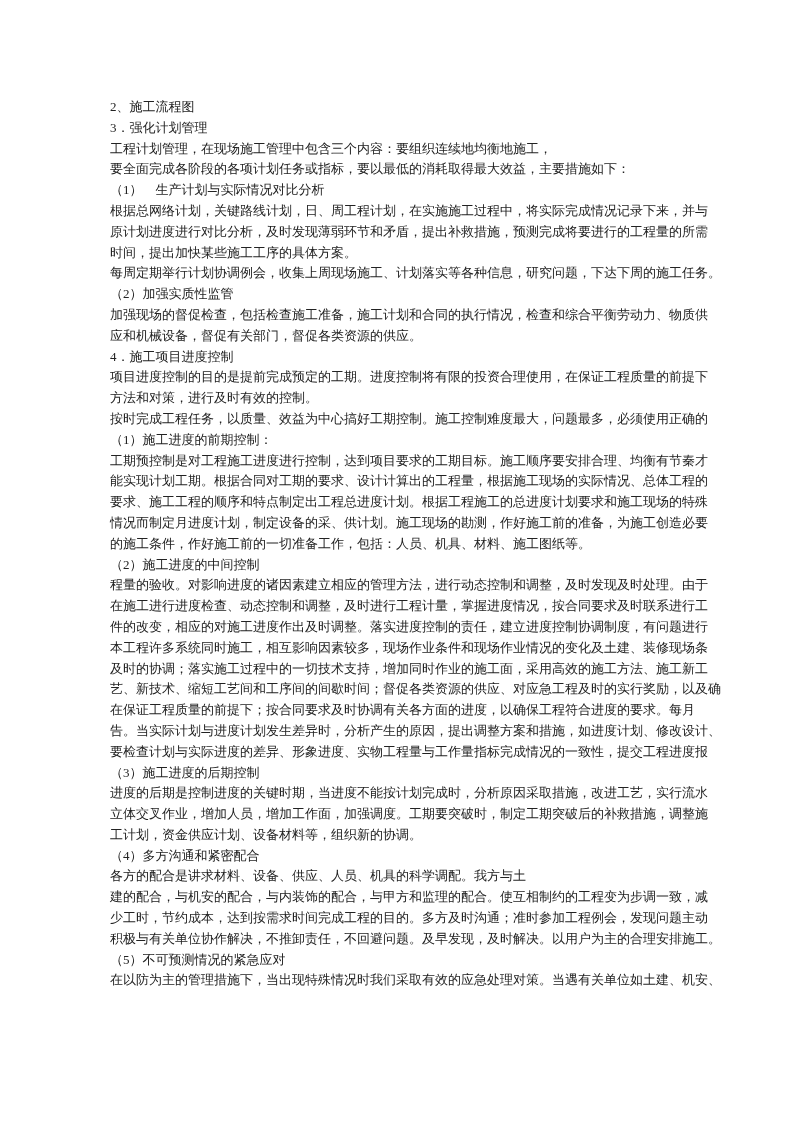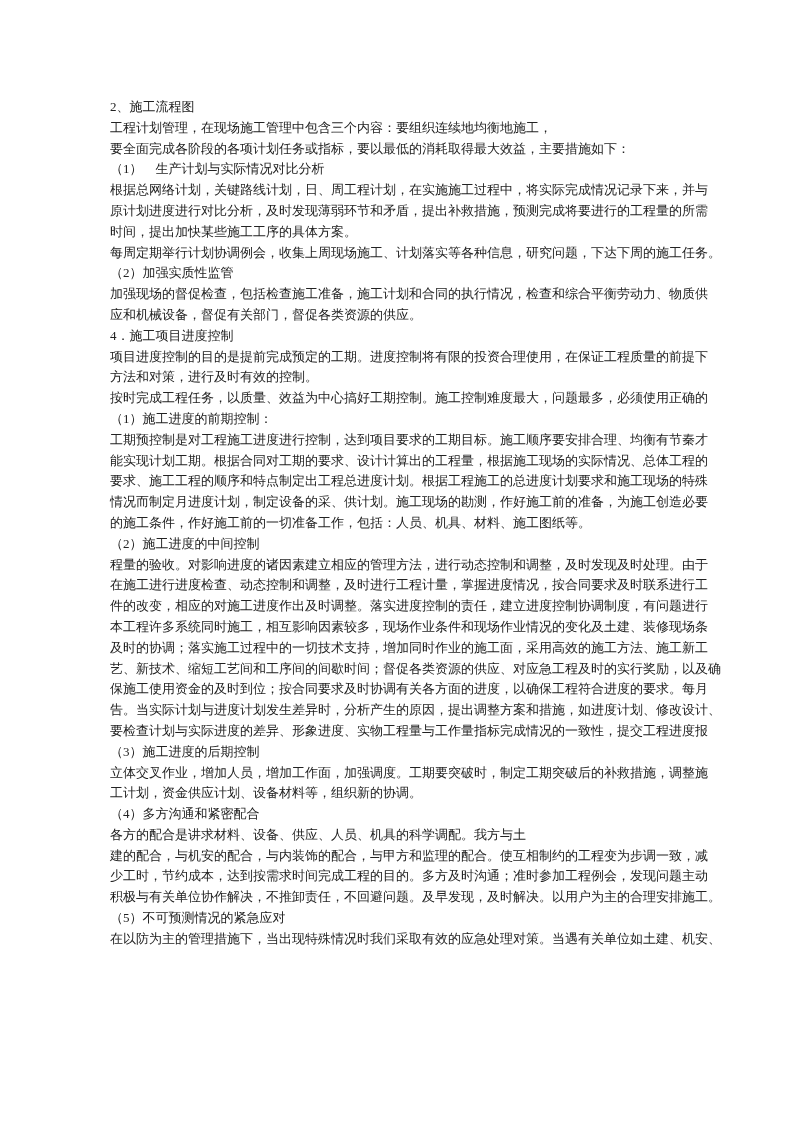--- a/index.html
+++ b/index.html
@@ -30,20 +30,21 @@
     letter-spacing: 0px;
     font-weight: 400;
   }
 </style>
 </head>
 <body>
 
 <div class="page">
   <div class="textblock">
       <div class="line">2、施工流程图</div>
+      <div class="line">3．强化计划管理</div>
       <div class="line">工程计划管理，在现场施工管理中包含三个内容：要组织连续地均衡地施工，</div>
       <div class="line">要全面完成各阶段的各项计划任务或指标，要以最低的消耗取得最大效益，主要措施如下：</div>
       <div class="line">（1）　生产计划与实际情况对比分析</div>
       <div class="line">根据总网络计划，关键路线计划，日、周工程计划，在实施施工过程中，将实际完成情况记录下来，并与</div>
       <div class="line">原计划进度进行对比分析，及时发现薄弱环节和矛盾，提出补救措施，预测完成将要进行的工程量的所需</div>
       <div class="line">时间，提出加快某些施工工序的具体方案。</div>
       <div class="line">每周定期举行计划协调例会，收集上周现场施工、计划落实等各种信息，研究问题，下达下周的施工任务。</div>
       <div class="line">（2）加强实质性监管</div>
       <div class="line">加强现场的督促检查，包括检查施工准备，施工计划和合同的执行情况，检查和综合平衡劳动力、物质供</div>
       <div class="line">应和机械设备，督促有关部门，督促各类资源的供应。</div>
@@ -57,24 +58,25 @@
       <div class="line">要求、施工工程的顺序和特点制定出工程总进度计划。根据工程施工的总进度计划要求和施工现场的特殊</div>
       <div class="line">情况而制定月进度计划，制定设备的采、供计划。施工现场的勘测，作好施工前的准备，为施工创造必要</div>
       <div class="line">的施工条件，作好施工前的一切准备工作，包括：人员、机具、材料、施工图纸等。</div>
       <div class="line">（2）施工进度的中间控制</div>
       <div class="line">程量的验收。对影响进度的诸因素建立相应的管理方法，进行动态控制和调整，及时发现及时处理。由于</div>
       <div class="line">在施工进行进度检查、动态控制和调整，及时进行工程计量，掌握进度情况，按合同要求及时联系进行工</div>
       <div class="line">件的改变，相应的对施工进度作出及时调整。落实进度控制的责任，建立进度控制协调制度，有问题进行</div>
       <div class="line">本工程许多系统同时施工，相互影响因素较多，现场作业条件和现场作业情况的变化及土建、装修现场条</div>
       <div class="line">及时的协调；落实施工过程中的一切技术支持，增加同时作业的施工面，采用高效的施工方法、施工新工</div>
       <div class="line">艺、新技术、缩短工艺间和工序间的间歇时间；督促各类资源的供应、对应急工程及时的实行奖励，以及确</div>
-      <div class="line">保施工使用资金的及时到位；按合同要求及时协调有关各方面的进度，以确保工程符合进度的要求。每月</div>
+      <div class="line">在保证工程质量的前提下；按合同要求及时协调有关各方面的进度，以确保工程符合进度的要求。每月</div>
       <div class="line">告。当实际计划与进度计划发生差异时，分析产生的原因，提出调整方案和措施，如进度计划、修改设计、</div>
       <div class="line">要检查计划与实际进度的差异、形象进度、实物工程量与工作量指标完成情况的一致性，提交工程进度报</div>
       <div class="line">（3）施工进度的后期控制</div>
+      <div class="line">进度的后期是控制进度的关键时期，当进度不能按计划完成时，分析原因采取措施，改进工艺，实行流水</div>
       <div class="line">立体交叉作业，增加人员，增加工作面，加强调度。工期要突破时，制定工期突破后的补救措施，调整施</div>
       <div class="line">工计划，资金供应计划、设备材料等，组织新的协调。</div>
       <div class="line">（4）多方沟通和紧密配合</div>
       <div class="line">各方的配合是讲求材料、设备、供应、人员、机具的科学调配。我方与土</div>
       <div class="line">建的配合，与机安的配合，与内装饰的配合，与甲方和监理的配合。使互相制约的工程变为步调一致，减</div>
       <div class="line">少工时，节约成本，达到按需求时间完成工程的目的。多方及时沟通；准时参加工程例会，发现问题主动</div>
       <div class="line">积极与有关单位协作解决，不推卸责任，不回避问题。及早发现，及时解决。以用户为主的合理安排施工。</div>
       <div class="line">（5）不可预测情况的紧急应对</div>
       <div class="line">在以防为主的管理措施下，当出现特殊情况时我们采取有效的应急处理对策。当遇有关单位如土建、机安、</div>
     </div>

